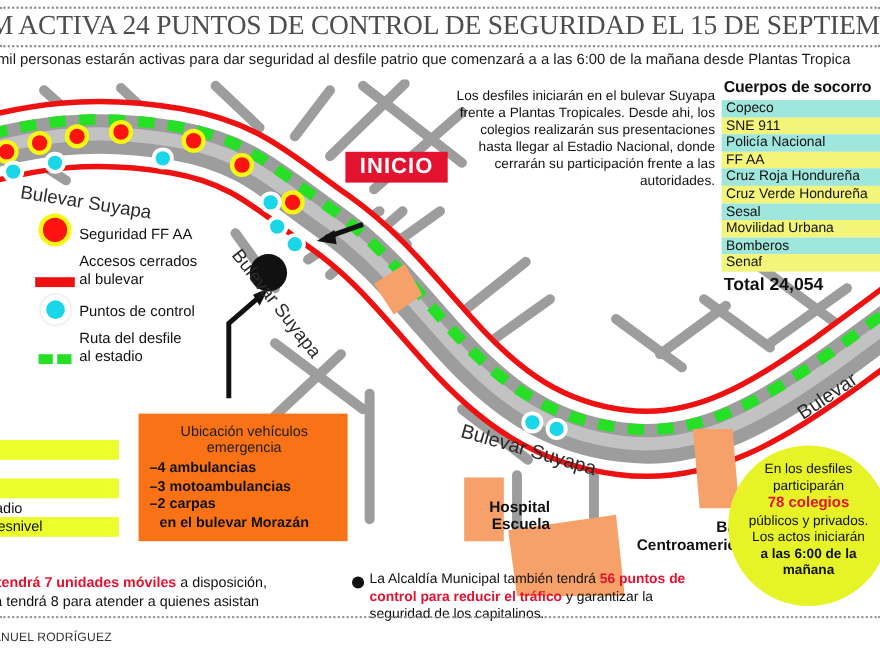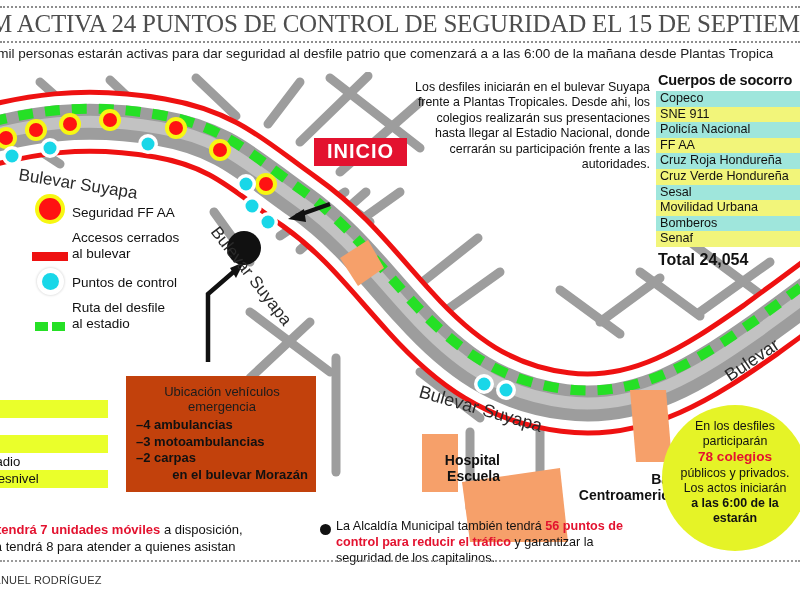--- a/index.html
+++ b/index.html
@@ -76,27 +76,27 @@
   .dash-green i{display:block;width:13px;height:9px;background:#25e025;}
 
   
   #ylist{position:absolute;left:-52px;top:400px;width:160px;}
   #ylist div{font-size:13.2px;line-height:17.6px;color:#111;padding-left:2px;}
   #ylist div.hl{background:#eaff2b;}
 
   
   #vehbox{
     position:absolute;left:126px;top:376px;width:172px;
-    background:#c2410c;padding:8px 8px 9px 10px;
+    background:#f97316;padding:8px 8px 9px 10px;
   }
   #vehbox .vb-title{
     font-size:13px;line-height:15px;text-align:center;color:#1c1c1c;margin-bottom:3px;
   }
   #vehbox .vb-li{font-size:13px;line-height:16.5px;font-weight:bold;color:#111;}
-  #vehbox .vb-li.ind{padding-left:9px;text-align:right;}
+  #vehbox .vb-li.ind{padding-left:9px;}
 
   
   #inicio-wrap{position:absolute;left:314px;top:138px;}
   #inicio-badge{
     background:#e3122f;color:#fff;font-weight:bold;font-size:20px;
     letter-spacing:1px;padding:2px 13px 3px;display:inline-block;
   }
   #plantas-box{
     margin-top:1px;margin-left:-8px;background:#e8f72a;
     padding:4px 12px 6px;display:inline-block;
@@ -410,21 +410,21 @@
   </div>
 
   <div id="circle">
     <div class="ctxt">
       <span>En los desfiles</span><br>
       <span>participarán</span><br>
       <b>78 colegios</b><br>
       <span>públicos y privados.</span><br>
       <span>Los actos iniciarán</span><br>
       <span class="bk">a las 6:00 de la</span><br>
-      <span class="bk">estarán</span>
+      <span class="bk">mañana</span>
     </div>
   </div>
 
   <div id="note-left">
     <b>peros tendrá 7 unidades móviles</b><span> a disposición,</span><br>
     <span>uz Roja tendrá 8 para atender a quienes asistan</span>
   </div>
   <div id="note-bullet"></div>
   <div id="note-right">
     <span>La Alcaldía Municipal también tendrá </span><b>56 puntos de control para reducir el tráfico</b><span> y garantizar la seguridad de los capitalinos.</span>

